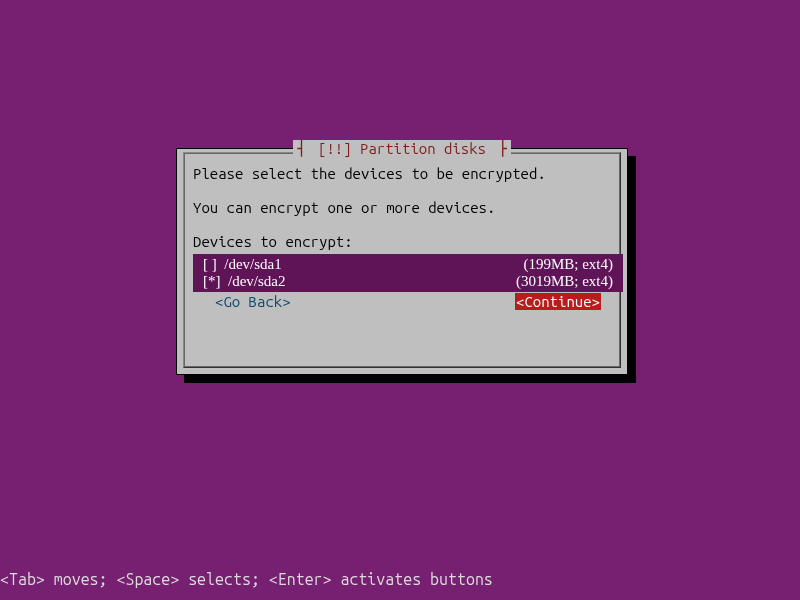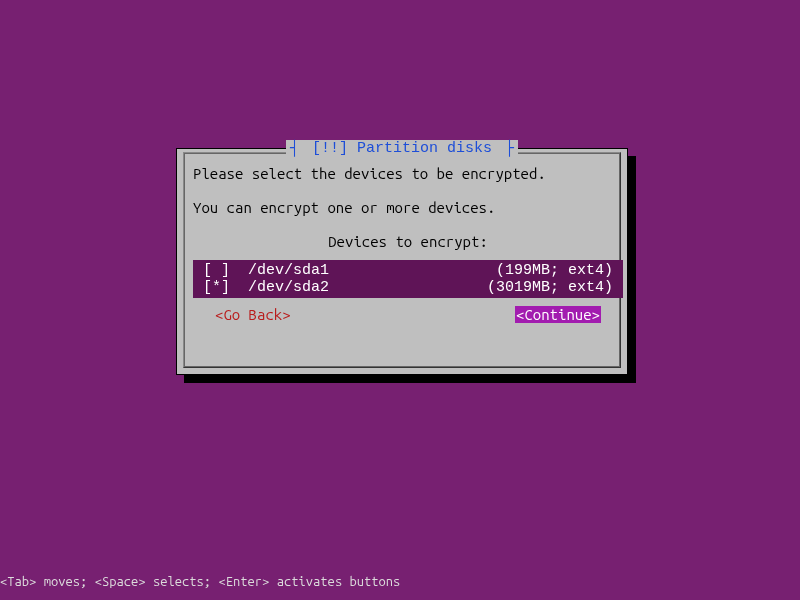--- a/index.html
+++ b/index.html
@@ -33,24 +33,23 @@
       background: #bfbfbf;
       border: 1px solid #000;
       padding: 0;
     }
     .dialog-title {
       position: absolute;
       top: -9px;
       left: 0;
       right: 0;
       text-align: center;
-      color: #1d4ed8;
+      color: #7f1d1d;
       background: transparent;
       z-index: 2;
-      font-family: Liberation Mono, monospace;
     }
     .dialog-title span {
       background: #bfbfbf;
       padding: 0 2px;
     }
     .dialog-border {
       position: absolute;
       left: 6px;
       right: 6px;
       top: 3px;
@@ -71,55 +70,54 @@
     .dialog-content {
       position: relative;
       padding: 16px 4px 10px 16px;
       color: #000;
       line-height: 17px;
     }
     .para {
       margin-bottom: 17px;
     }
     .label {
-      margin-bottom: 10px;
-      text-align: center;
+      margin-bottom: 4px;
     }
     .device-list {
       background: #5f1457;
       color: #fff;
       padding: 2px 10px;
-      margin-bottom: 8px;
-      font-family: Liberation Mono, monospace;
+      margin-bottom: 1px;
+      font-family: Liberation Serif, serif;
     }
     .device-row {
       display: flex;
       justify-content: space-between;
       white-space: pre;
       line-height: 17px;
     }
     .button-row {
       display: flex;
       justify-content: space-between;
       padding: 0 22px 0 22px;
     }
     .button-go-back {
-      color: #b91c1c;
+      color: #0c4a6e;
     }
     .button-continue {
-      background: #a21caf;
+      background: #b91c1c;
       color: #fff;
       padding: 0 1px;
     }
     .footer-hint {
       position: absolute;
       left: 0;
       bottom: 12px;
       color: #dcdcdc;
-      font-size: 13px;
+      font-size: 16px;
       white-space: pre;
     }
   </style>
 </head>
 <body>
 
 <div class="dialog-shadow"></div>
 
 <div class="dialog">
   <div class="dialog-border"></div>

